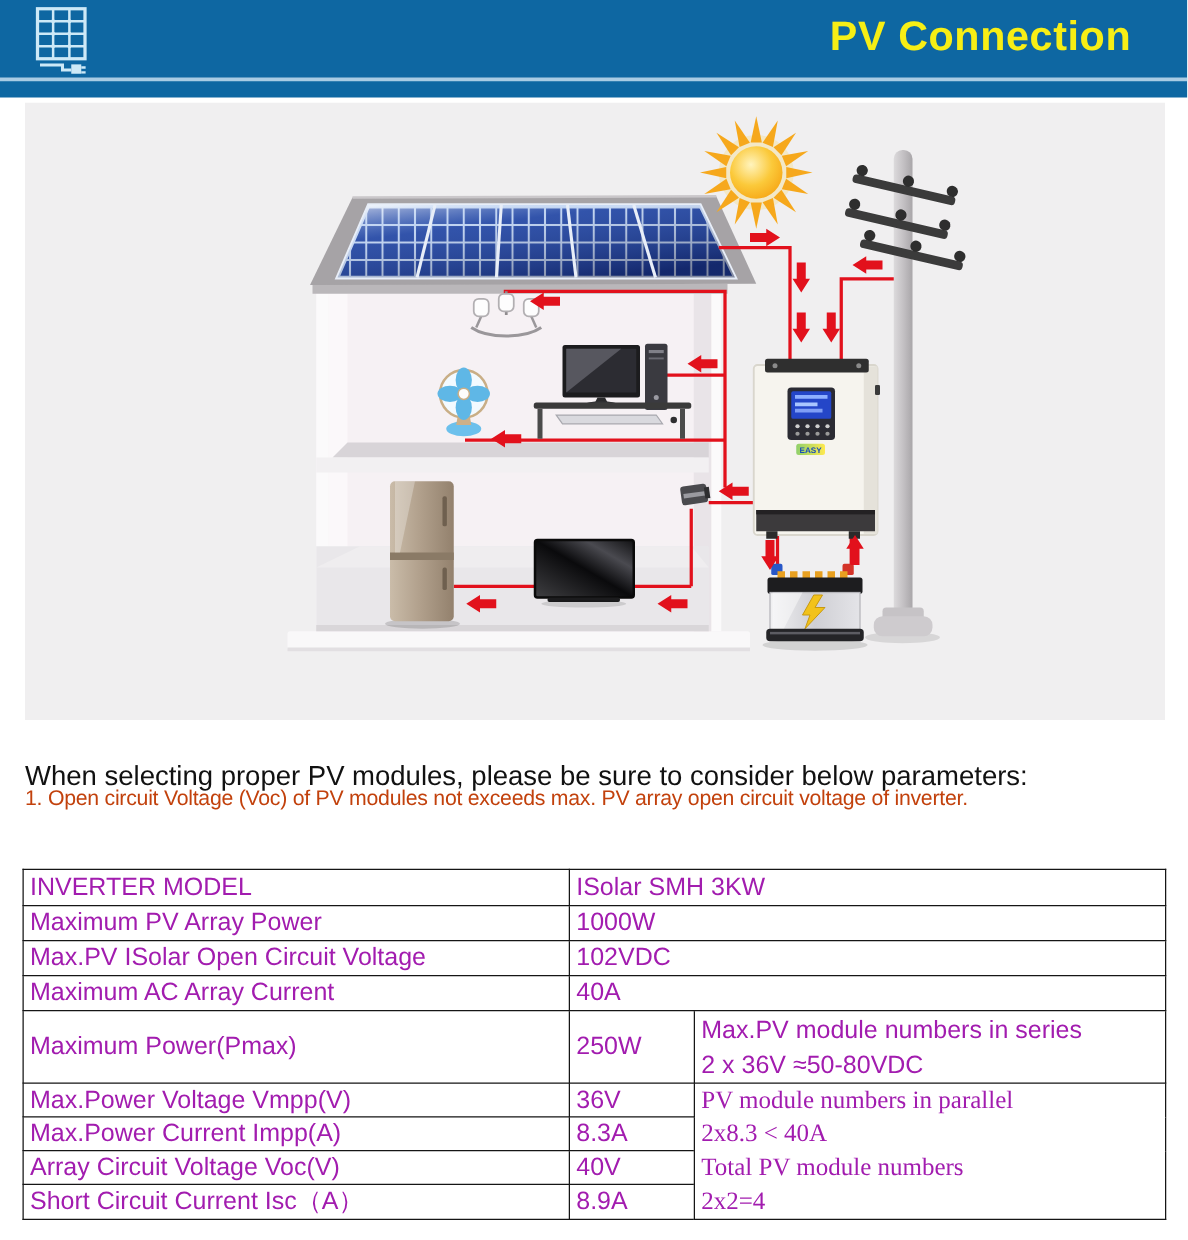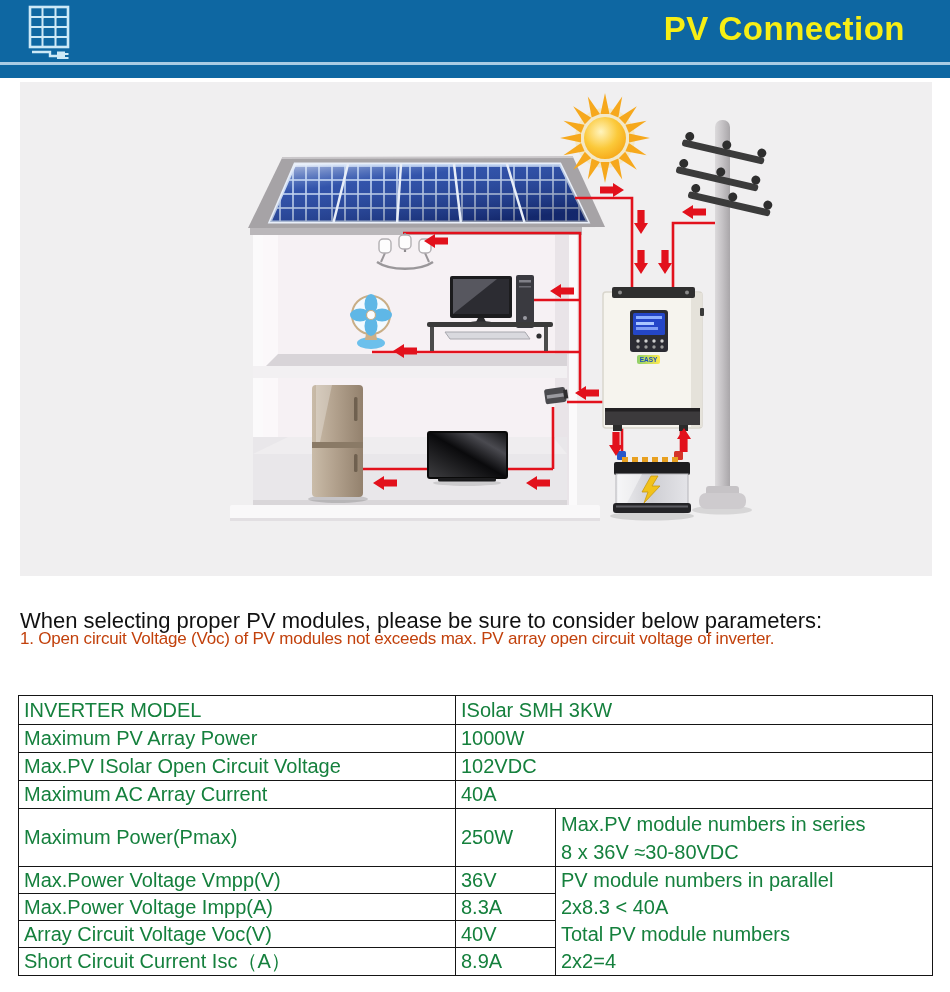--- a/index.html
+++ b/index.html
@@ -13,26 +13,26 @@
   #hdr-icon{position:absolute;left:26px;top:5px;}
   
   #scene{position:absolute;left:20px;top:82px;width:912px;height:494px;}
   
   #intro-heading{position:absolute;left:20px;top:590px;width:910px;font-size:22px;color:#111;margin-top:18px;}
   .intro-item{position:absolute;left:20px;width:900px;font-size:17px;letter-spacing:-0.2px;color:#c2410c;}
   #item1{top:629px;}
   #item2{top:657px;}
   
   #spec{position:absolute;left:18px;top:695px;width:914px;border-collapse:collapse;
-        table-layout:fixed;font-size:20px;color:#15803d;}
+        table-layout:fixed;font-size:20px;color:#a21caf;}
   #spec td{border:1.5px solid #151515;padding:0 0 0 5px;vertical-align:middle;
            line-height:1.15;overflow:hidden;white-space:nowrap;}
   #spec .bold{font-weight:normal;}
   .note-line{height:28px;line-height:28px;}
-  .mnote-line{height:27px;line-height:27px;}
+  .mnote-line{height:27px;line-height:27px;font-family:Liberation Serif, serif;}
 </style>
 </head>
 <body>
 
 <div id="page">
 
   <div id="hdr">
     <svg id="hdr-icon" width="44" height="54" viewBox="0 0 44 54">
       <rect x="4" y="2" width="38" height="40" fill="none" stroke="#cde9f7" stroke-width="2.6"></rect>
       <line x1="16.5" y1="2" x2="16.5" y2="42" stroke="#cde9f7" stroke-width="2"></line>
@@ -331,35 +331,35 @@
     </tr>
     <tr style="height:28px">
       <td>Maximum AC Array Current</td>
       <td colspan="2">40A</td>
     </tr>
     <tr style="height:58px">
       <td>Maximum Power(Pmax)</td>
       <td class="bold">250W</td>
       <td>
         <div class="note-line">Max.PV module numbers in series</div>
-        <div class="note-line">8 x 36V ≈30-80VDC</div>
+        <div class="note-line">2 x 36V ≈50-80VDC</div>
       </td>
     </tr>
     <tr style="height:27px">
       <td>Max.Power Voltage Vmpp(V)</td>
       <td>36V</td>
       <td rowspan="4">
         <div class="mnote-line">PV module numbers in parallel</div>
         <div class="mnote-line">2x8.3 &lt; 40A</div>
         <div class="mnote-line">Total PV module numbers</div>
         <div class="mnote-line">2x2=4</div>
       </td>
     </tr>
     <tr style="height:27px">
-      <td>Max.Power Voltage Impp(A)</td>
+      <td>Max.Power Current Impp(A)</td>
       <td>8.3A</td>
     </tr>
     <tr style="height:27px">
       <td>Array Circuit Voltage Voc(V)</td>
       <td>40V</td>
     </tr>
     <tr style="height:28px">
       <td>Short Circuit Current Isc（A）</td>
       <td>8.9A</td>
     </tr>

